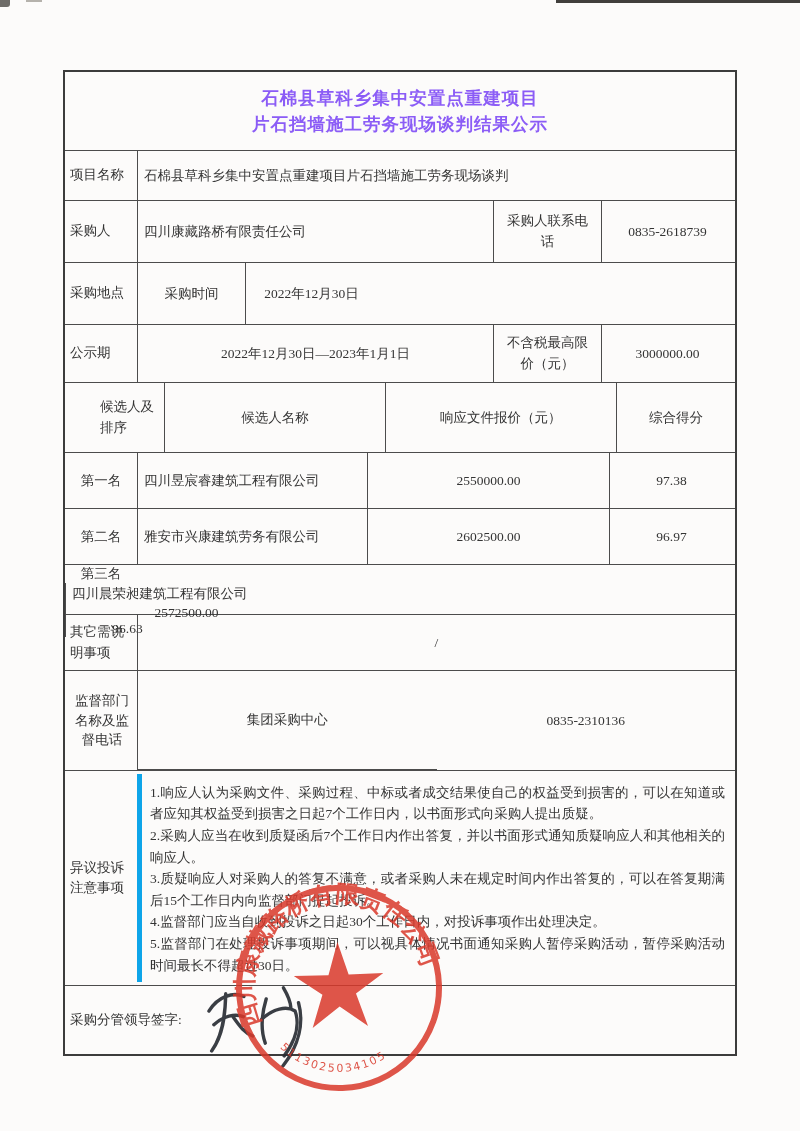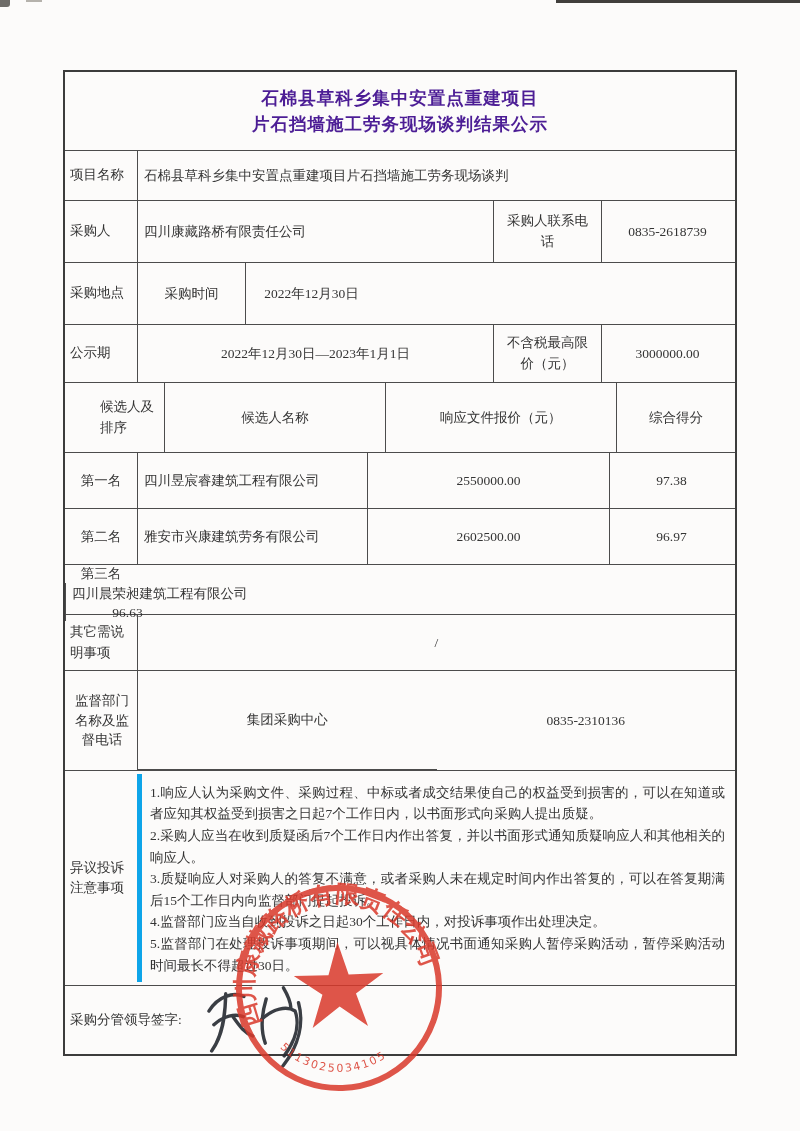--- a/index.html
+++ b/index.html
@@ -22,21 +22,21 @@
   .row { display:flex; border-top:1px solid #4c4c4c; }
   .row:first-child { border-top:none; }
   .cell { border-left:1px solid #4c4c4c; display:flex; align-items:center; }
   .cell:first-child { border-left:none; }
   .lbl { width:72px; padding:2px 3px 2px 5px; line-height:1.35; }
   .center { justify-content:center; text-align:center; }
   .pad { padding:2px 6px; }
 
   .title-row { height:78px; flex-direction:column; justify-content:center; text-align:center;
     font-family:"DejaVu Sans","Liberation Sans",sans-serif; font-weight:bold;
-    font-size:17.5px; letter-spacing:1px; line-height:1.5; color:#4c1d95; }
+    font-size:17.5px; letter-spacing:1px; line-height:1.5; color:#8b5cf6; }
 
   .r-project { height:50px; }
   .r-project .val { flex:1; }
   .r-buyer, .r-place { height:62px; }
   .r-period { height:58px; }
   .w-main { width:356px; }
   .w-sub  { width:108px; }
   .w-end  { width:132px; }
   .wrap6 span { display:inline-block; max-width:86px; text-align:center; line-height:1.5; }
 
@@ -136,20 +136,21 @@
     <div class="row r-cand2">
       <div class="cell center w-rank">第二名</div>
       <div class="cell pad w-name">雅安市兴康建筑劳务有限公司</div>
       <div class="cell center w-price">2602500.00</div>
       <div class="cell center w-score">96.97</div>
     </div>
 
     <div class="row r-cand3">
       <div class="cell center w-rank">第三名</div>
       <div class="cell pad w-name">四川晨荣昶建筑工程有限公司</div>
+      <div class="cell center w-price">2572500.00</div>
       <div class="cell center w-score">96.63</div>
     </div>
 
     <div class="row r-other">
       <div class="cell lbl wrap4">
         <span>其它需说明事项</span>
       </div>
       <div class="cell center val">/</div>
     </div>
 

